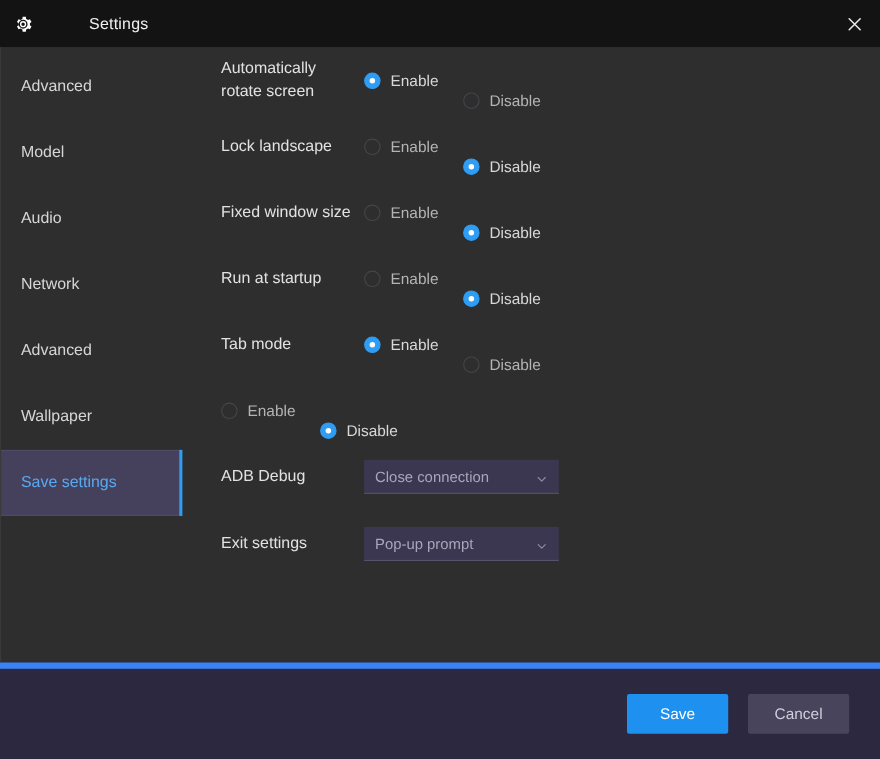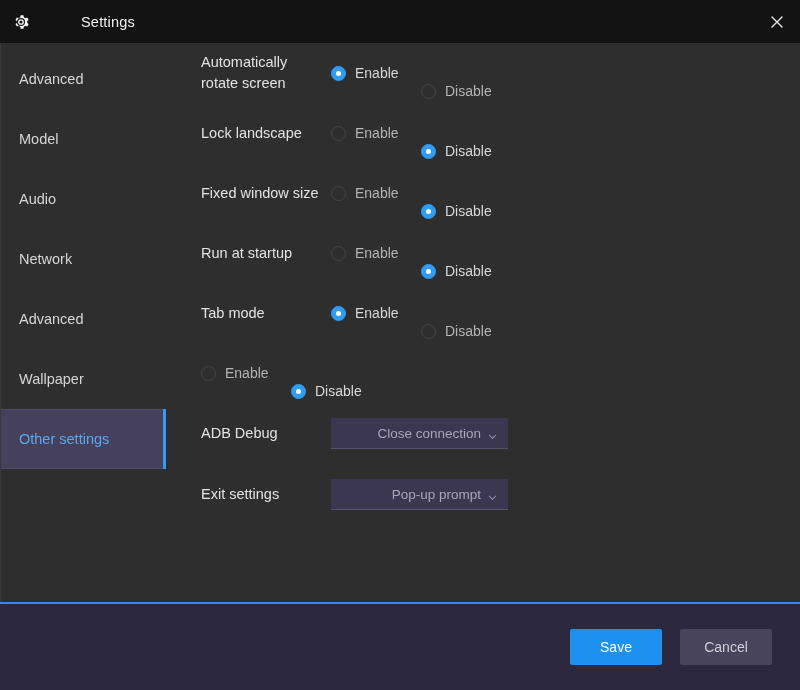--- a/index.html
+++ b/index.html
@@ -209,36 +209,35 @@
     box-sizing: border-box;
     cursor: pointer;
   }
   .select-value {
     color: #a9a6bb;
     font-size: 13.5px;
     white-space: nowrap;
     overflow: hidden;
     text-overflow: ellipsis;
     flex: 1 1 auto;
-    text-align: right;
   }
   .chev-icon {
     width: 11px;
     height: 11px;
     flex: 0 0 auto;
     display: block;
     margin-left: 6px;
   }
 
   
   .footer {
     height: 88px;
     min-height: 88px;
     background: #2b2840;
-    border-top: 2px solid #3b82f6;
+    border-top: 6px solid #3b82f6;
     display: flex;
     align-items: center;
     justify-content: flex-end;
     padding-right: 28px;
     box-sizing: border-box;
   }
   .btn {
     height: 36px;
     min-width: 92px;
     border: none;
@@ -296,21 +295,21 @@
         <div class="side-item">
           <span>Network</span>
         </div>
         <div class="side-item">
           <span>Advanced</span>
         </div>
         <div class="side-item">
           <span>Wallpaper</span>
         </div>
         <div class="side-item selected">
-          <span>Other settings</span>
+          <span>Save settings</span>
         </div>
       </div>
     </div>
 
     <div class="content">
 
       <div class="row">
         <div class="row-label">Automatically rotate screen</div>
         <div class="radio-group">
           <div class="radio-opt">

